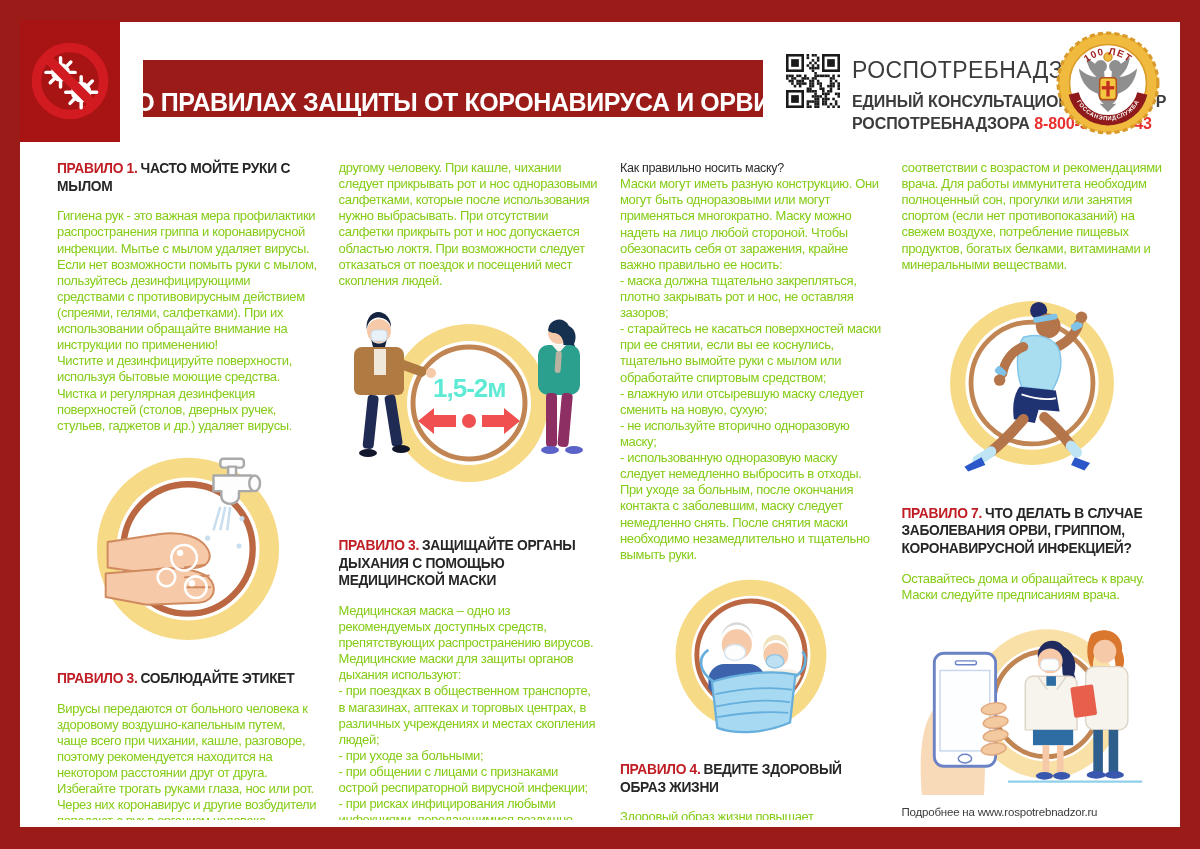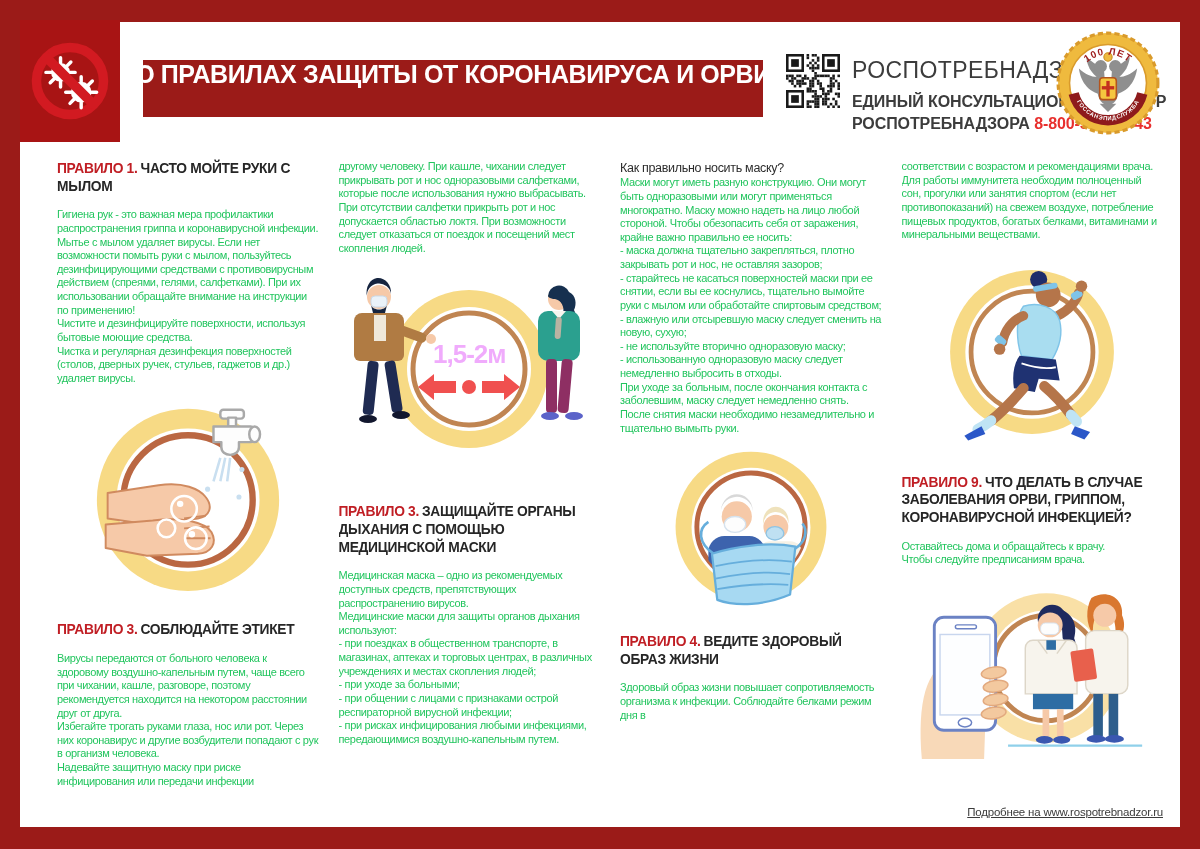--- a/index.html
+++ b/index.html
@@ -11,21 +11,21 @@
   }
   .paper { position:absolute; left:20px; top:22px; right:20px; bottom:22px; background:#ffffff; }
 
   
   .badge {
     position:absolute; left:20px; top:20px; width:100px; height:122px;
     background:#A81414; display:flex; align-items:center; justify-content:center; z-index:3;
   }
   .title-banner {
     position:absolute; left:143px; top:60px; width:620px; height:57px;
-    background:#9B1B18; display:flex; align-items:flex-start; justify-content:center; z-index:3;
+    background:#9B1B18; display:flex; align-items:flex-end; justify-content:center; z-index:3;
   }
   .title-banner h1 {
     color:#ffffff; font-size:25px; font-weight:bold; letter-spacing:-0.4px; white-space:nowrap;
   }
   .qr { position:absolute; left:786px; top:54px; width:54px; height:54px; z-index:3; }
   .org { position:absolute; left:852px; top:57px; z-index:3; }
   .org-name { font-size:23px; color:#3C3C3C; letter-spacing:0.4px; font-weight:500; }
   .org-sub { margin-top:7px; font-size:16px; font-weight:bold; color:#3C3C3C; line-height:1.35; letter-spacing:-0.1px; }
   .org-sub .phone { color:#E8302E; }
   .emblem { position:absolute; left:1056px; top:31px; width:104px; height:104px; z-index:3; }
@@ -36,32 +36,31 @@
     display:flex; gap:20px; z-index:2;
   }
   .col { flex:1 1 0; min-width:0; overflow:hidden; display:flex; flex-direction:column; }
   .rule-h {
     font-size:13.8px; font-weight:bold; color:#262626; line-height:1.28;
     letter-spacing:-0.3px; margin-bottom:13px;
   }
   .rule-h .red { color:#C01E24; margin-right:3px; }
   .sub-h { font-size:12.5px; font-weight:normal; color:#2c2c2c; letter-spacing:-0.3px; line-height:1.3; }
   .p {
-    font-size:11px; line-height:1.24; color:#22c55e; letter-spacing:-0.35px;
+    font-size:13px; line-height:1.24; color:#84cc16; letter-spacing:-0.35px;
     white-space:pre-line; margin-bottom:8px;
   }
   .fig { align-self:center; position:relative; flex:0 0 auto; }
   .dist-label {
     position:absolute; left:0; right:0; top:70px; text-align:center;
-    font-size:26px; font-weight:bold; color:#f0abfc; letter-spacing:-1px;
+    font-size:26px; font-weight:bold; color:#5eead4; letter-spacing:-1px;
   }
   .footer-link {
-    margin-top:auto; text-align:right; font-size:11.5px; color:#3B3B3B; letter-spacing:-0.2px;
+    margin-top:auto; text-align:left; font-size:11.5px; color:#3B3B3B; letter-spacing:-0.2px;
     padding-bottom:2px;
-    text-decoration:underline;
   }
   .mt2{margin-top:2px;} .mt10{margin-top:10px;}
   .figgap{margin:6px 0 12px;}
 </style>
 </head>
 <body>
 
 <div class="page">
   <div class="paper"></div>
 
@@ -437,24 +436,24 @@
           <path d="M96,138 C84,152 72,164 62,172" stroke="#B5754A" stroke-width="11" stroke-linecap="round" fill="none"></path>
           <path d="M62,172 C57,176 52,179 48,181" stroke="#BFE4F4" stroke-width="11" stroke-linecap="round" fill="none"></path>
           <path d="M34,188 L52,178 L56,186 L38,193 Z" fill="#2B57C8"></path>
           <path d="M118,136 C130,146 140,158 146,166" stroke="#B5754A" stroke-width="11" stroke-linecap="round" fill="none"></path>
           <path d="M146,166 L152,173" stroke="#BFE4F4" stroke-width="11" stroke-linecap="round" fill="none"></path>
           <path d="M150,178 L166,184 L160,192 L146,186 Z" fill="#2B57C8"></path>
         </svg>
       </div>
 
       <div class="rule-h mt10">
-        <span class="red">ПРАВИЛО 9.</span><span>ЧТО ДЕЛАТЬ В СЛУЧАЕ ЗАБОЛЕВАНИЯ ОРВИ, ГРИППОМ, КОРОНАВИРУСНОЙ ИНФЕКЦИЕЙ?</span>
+        <span class="red">ПРАВИЛО 7.</span><span>ЧТО ДЕЛАТЬ В СЛУЧАЕ ЗАБОЛЕВАНИЯ ОРВИ, ГРИППОМ, КОРОНАВИРУСНОЙ ИНФЕКЦИЕЙ?</span>
       </div>
       <div class="p">Оставайтесь дома и обращайтесь к врачу.
-Чтобы следуйте предписаниям врача.</div>
+Маски следуйте предписаниям врача.</div>
 
       <div class="fig" style="margin-top:2px;">
         <svg width="240" height="182" viewBox="0 0 240 190">
           <circle cx="135" cy="95" r="78" fill="#F9E0A6"></circle>
           <circle cx="135" cy="95" r="60" fill="#ffffff"></circle>
           <circle cx="135" cy="95" r="55" fill="#ffffff" stroke="#C08552" stroke-width="5"></circle>
           <path d="M5,190 C0,130 10,95 35,88 C60,82 75,100 72,130 L70,190 Z" fill="#F8D9B8"></path>
           <rect x="18" y="42" width="64" height="118" rx="10" fill="#ffffff" stroke="#6B82C4" stroke-width="3"></rect>
           <rect x="40" y="50" width="22" height="4" rx="2" fill="#ffffff" stroke="#6B82C4" stroke-width="1.5"></rect>
           <rect x="24" y="60" width="52" height="84" fill="#FDFEFF" stroke="#C8D6EE" stroke-width="1.5"></rect>

